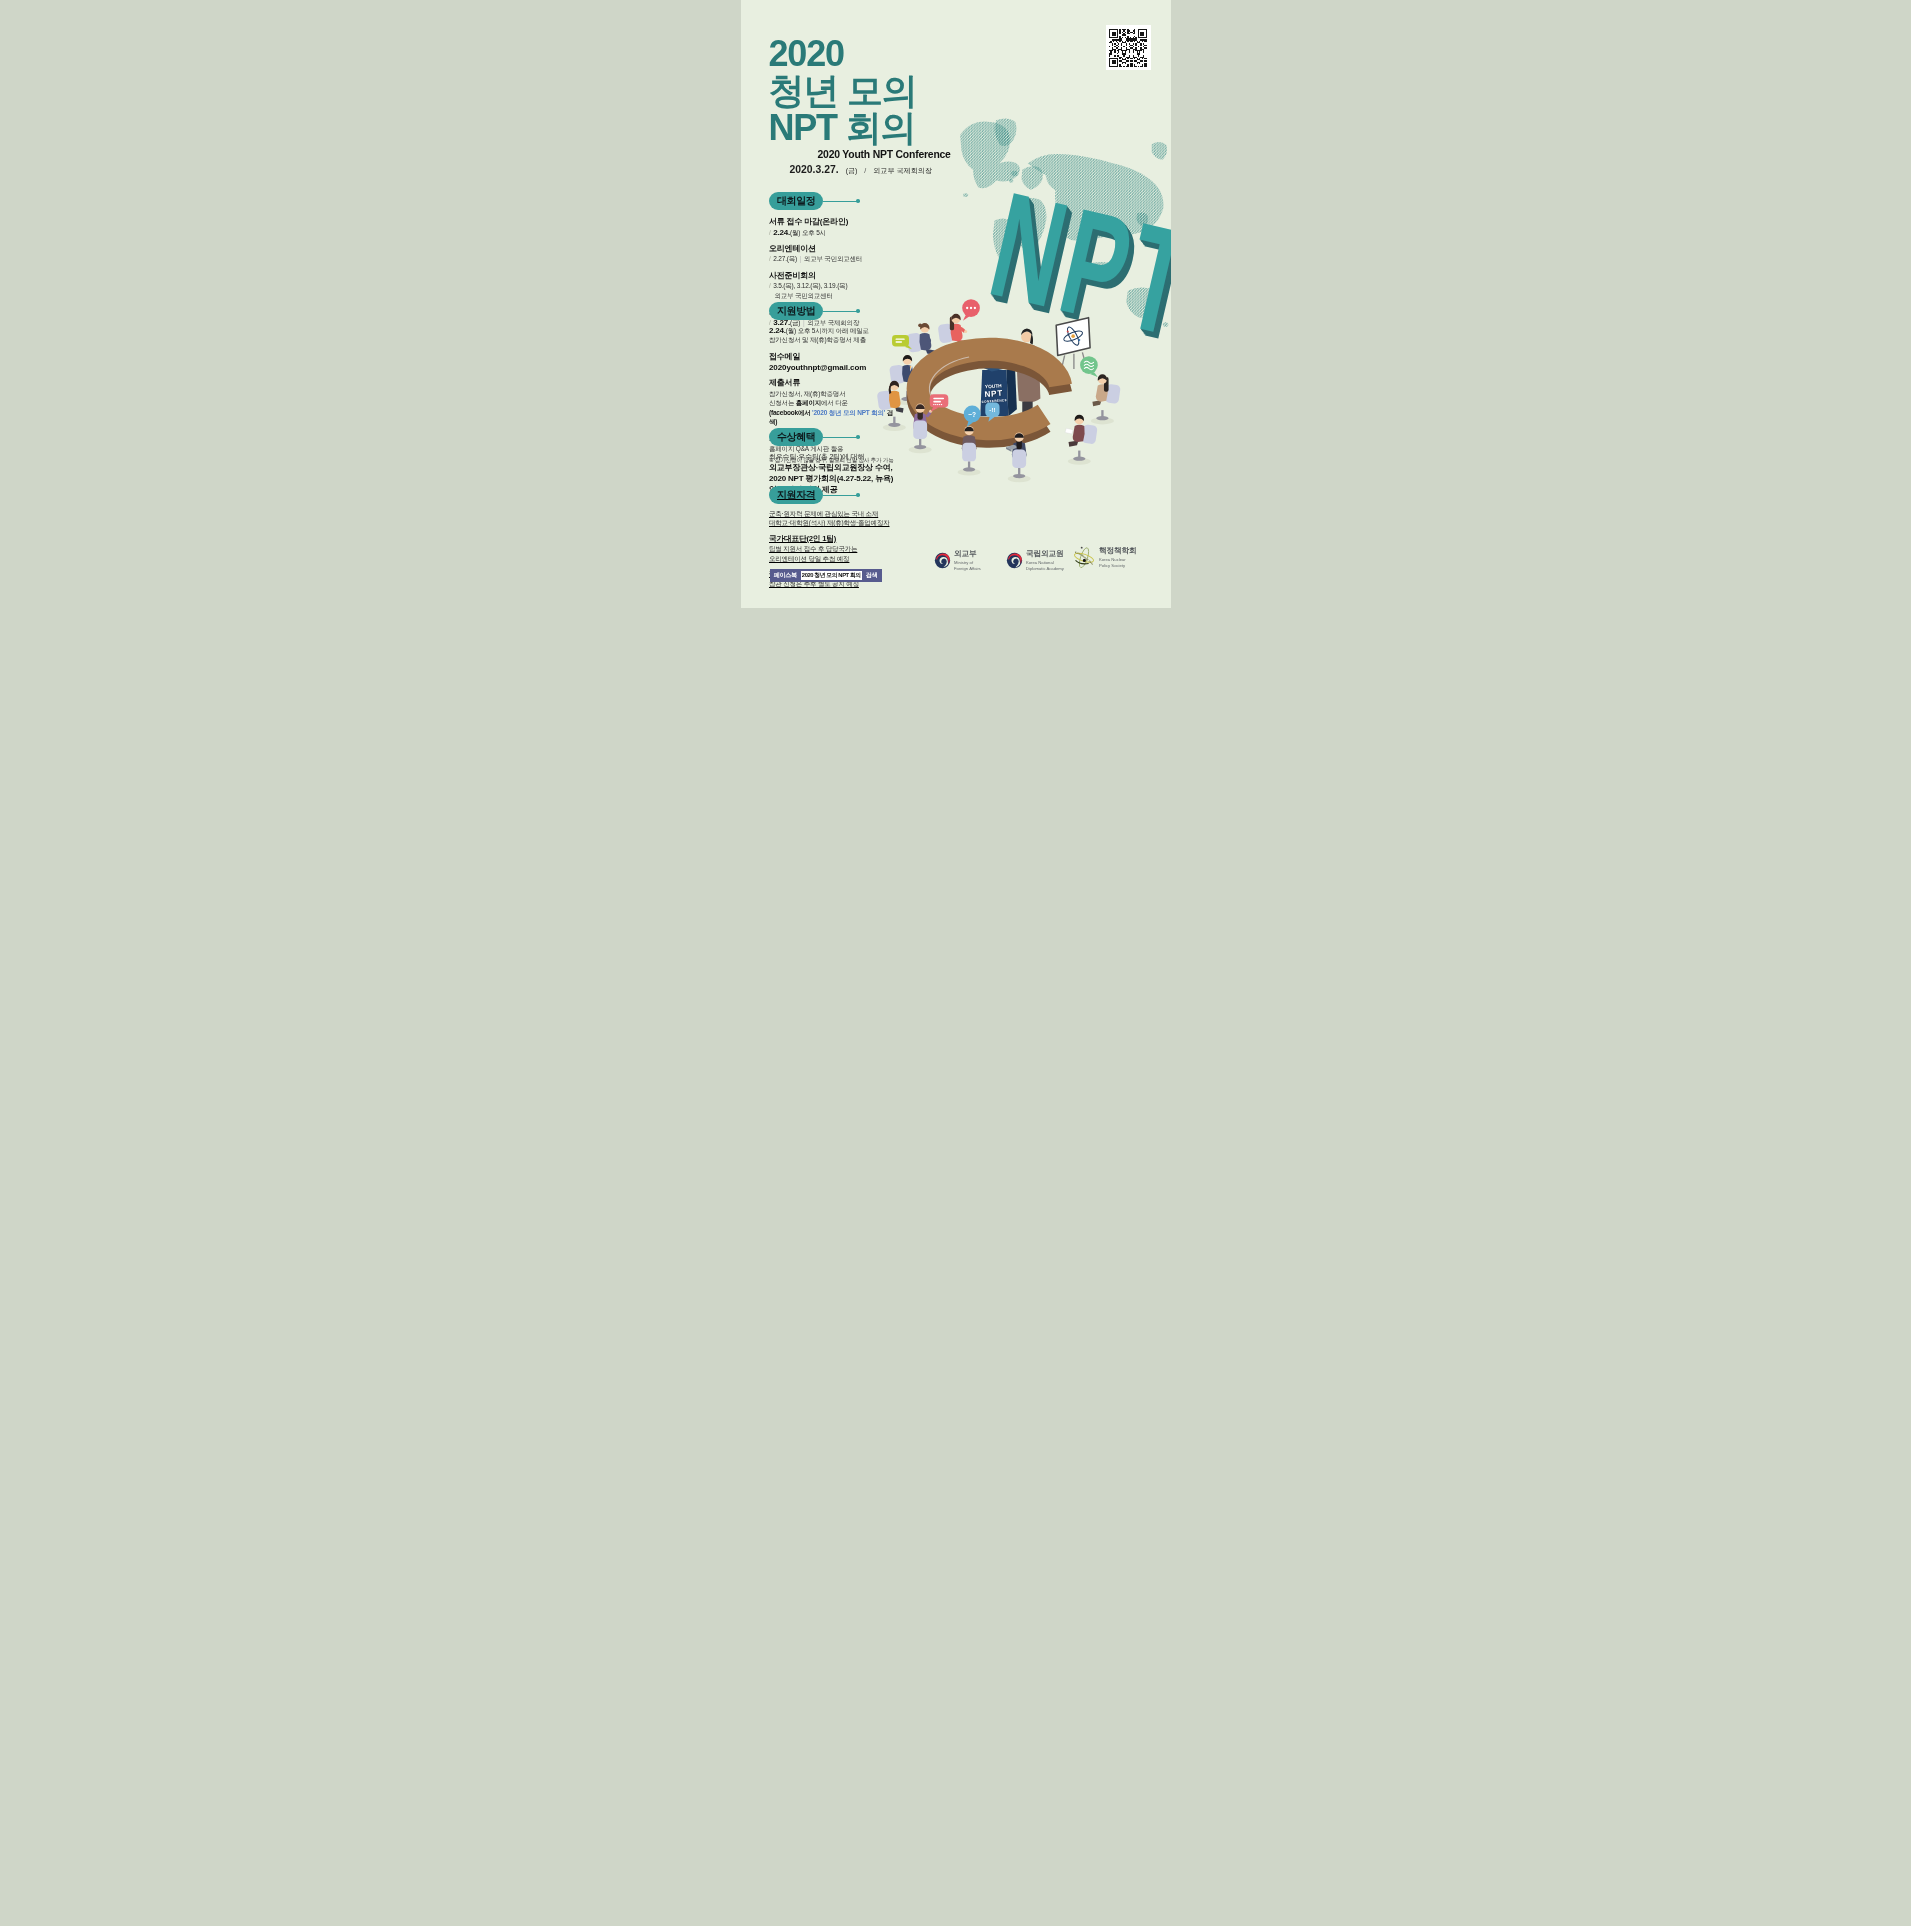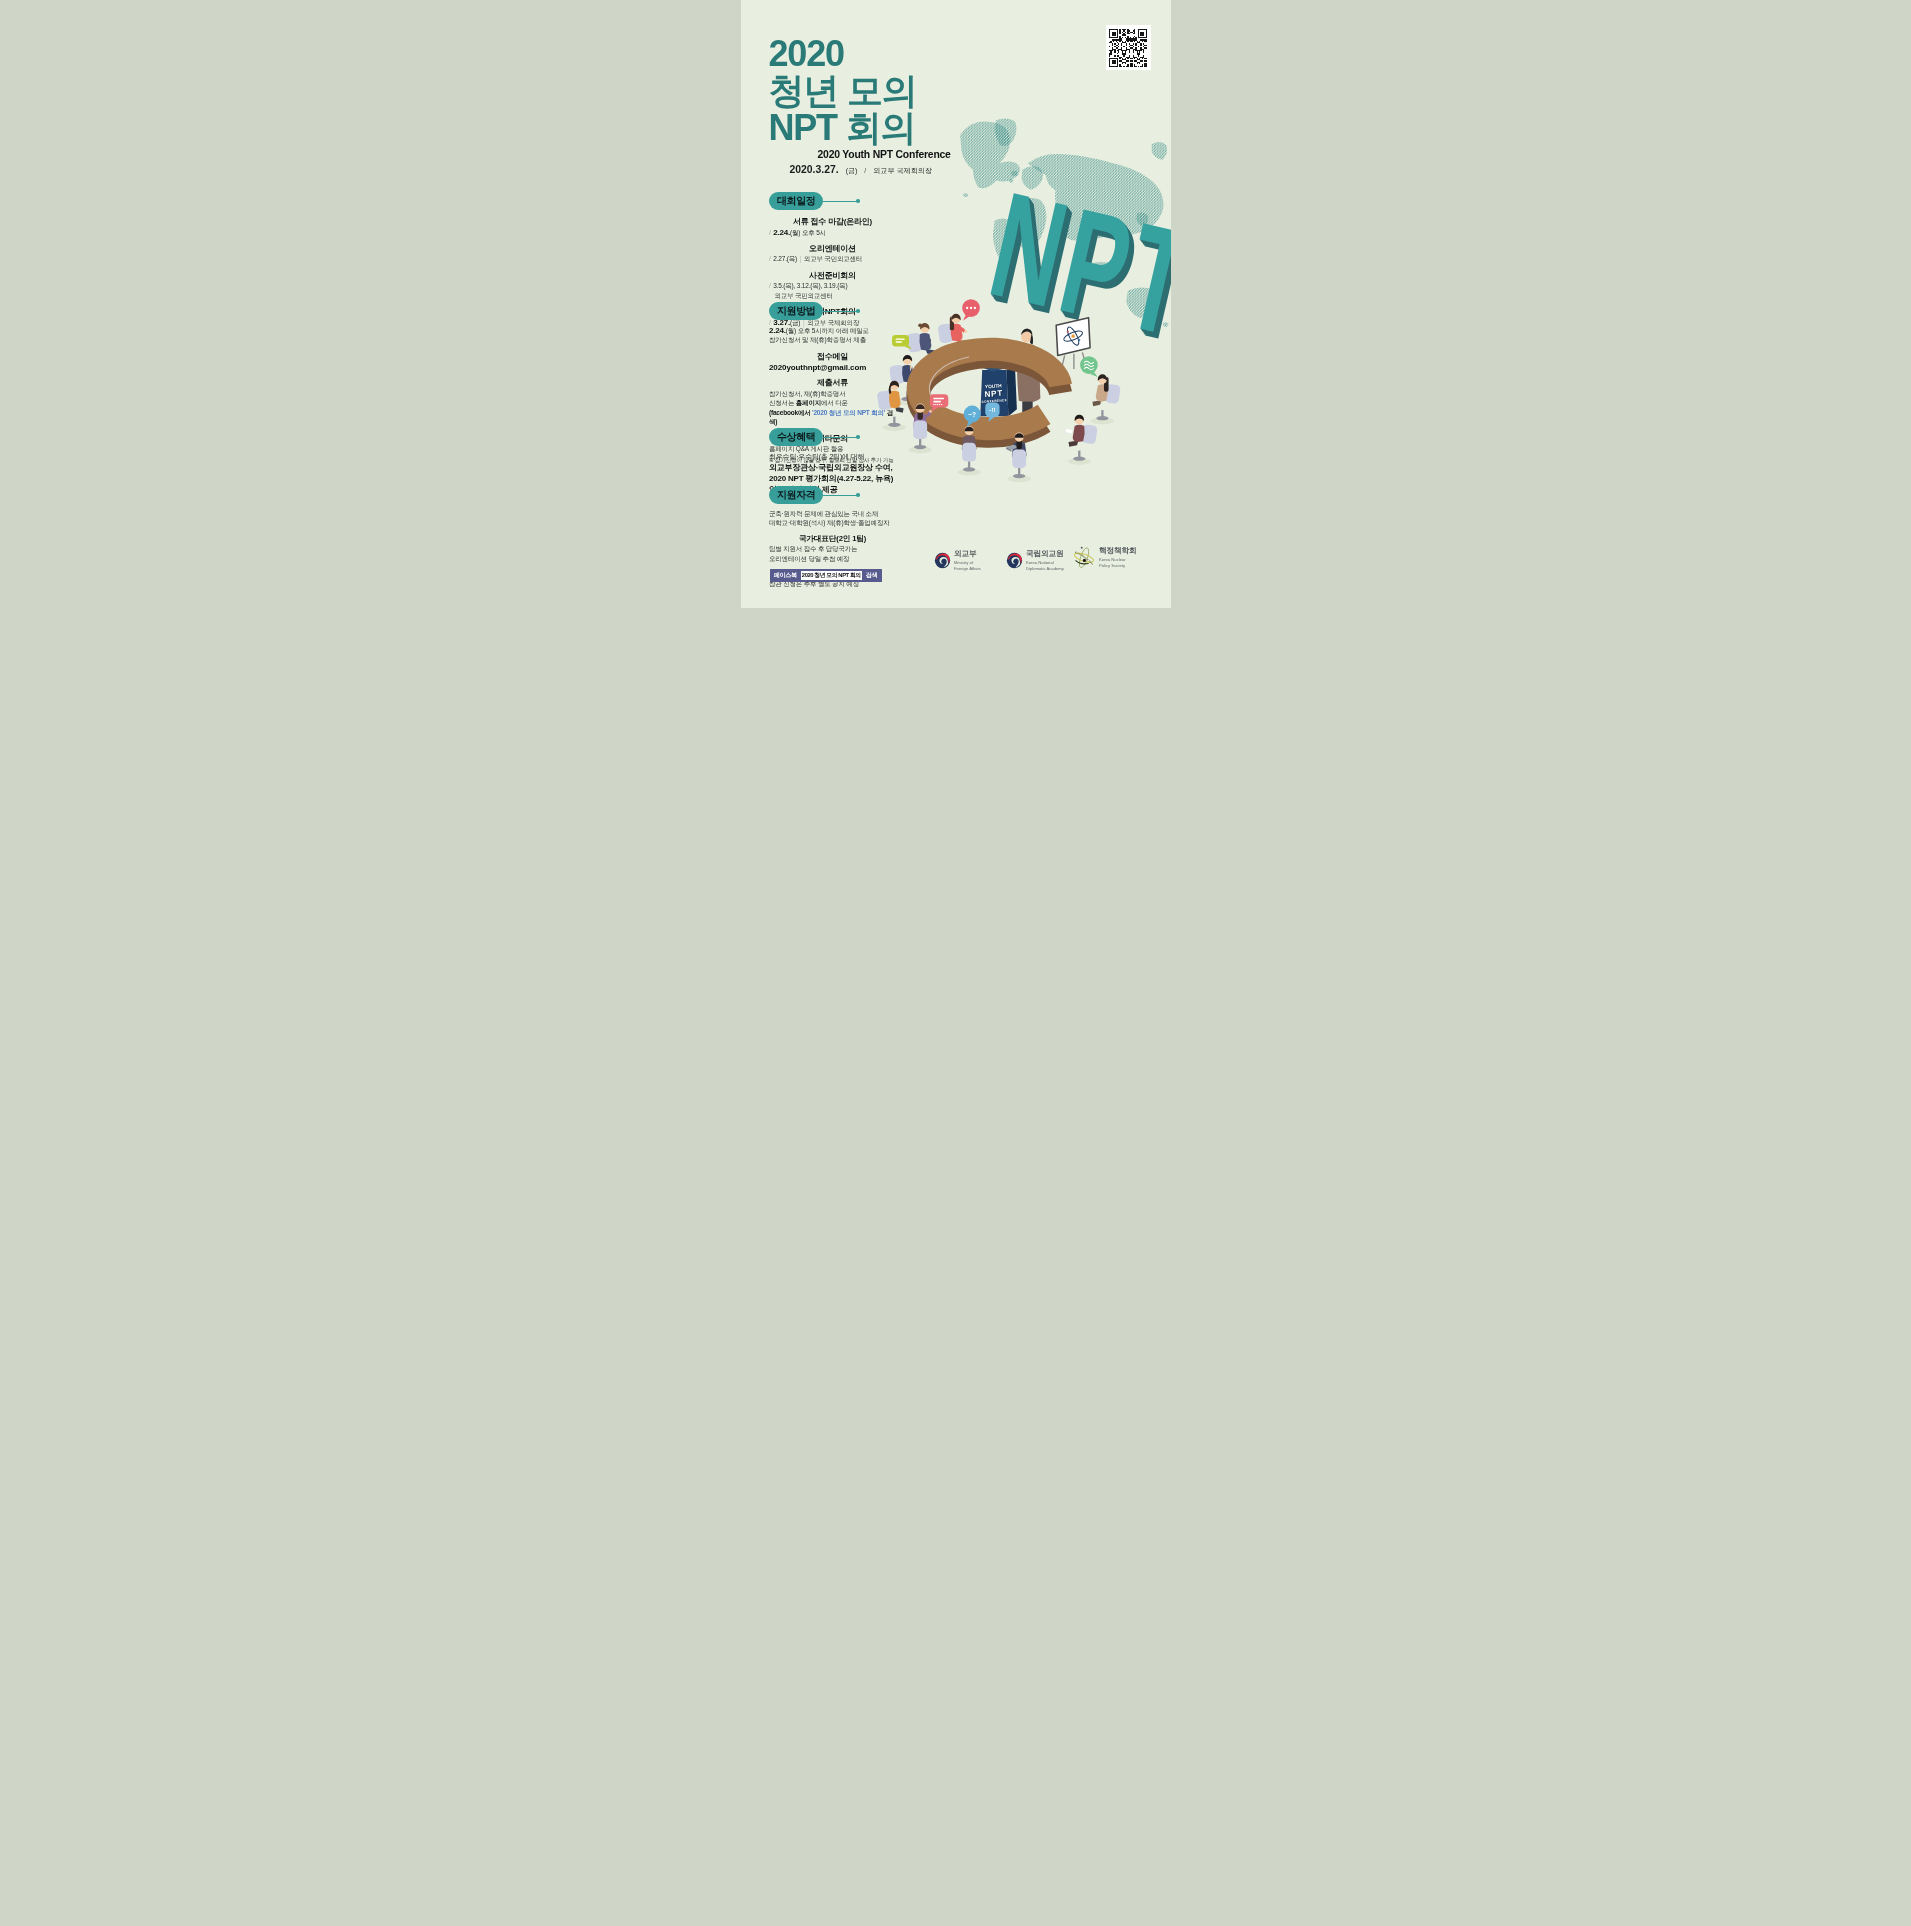--- a/index.html
+++ b/index.html
@@ -17,27 +17,27 @@
   .dateline .dday{font-size:7px;font-weight:400;}
   .dateline .dsep{font-size:7px;color:#4a4a4a;}
   .dateline .dvenue{font-size:7.1px;font-weight:500;}
 
   
   .qr-box{position:absolute;left:365px;top:25px;width:45px;height:45px;background:#ffffff;padding:3.5px;box-sizing:border-box;}
   .qr-box svg{width:100%;height:100%;display:block;}
 
   
   .section{position:absolute;left:28.5px;width:127px;}
-  .s1{top:192px;} .s2{top:302px;} .s3{top:428px;} .s4{top:486px;}
+  .s1{top:192px;} .s2{top:302px;} .s3{top:428px;} .s4{top:486px;text-decoration:underline;}
   .pill-row{display:flex;align-items:center;}
   .pill{background:#379e9a;color:#0e1b1e;font-size:10px;font-weight:800;letter-spacing:-0.4px;
         padding:1.5px 8px 2.7px;border-radius:11.6px;white-space:nowrap;}
   .pill-line{width:33px;height:0.8px;background:#379e9a;}
   .pill-dot{width:3.5px;height:3.5px;border-radius:50%;background:#379e9a;margin-left:-0.4px;}
-  .it-title{font-size:8px;font-weight:800;color:#131313;margin:5.4px 0 1.2px;letter-spacing:-0.2px;text-align:center;}
+  .it-title{font-size:8px;font-weight:800;color:#131313;margin:5.4px 0 1.2px;letter-spacing:-0.2px;}
   .it-line{font-size:6.5px;color:#2e2e2e;margin:0.8px 0;letter-spacing:-0.2px;}
   .it-line.indent{margin-left:5.4px;}
   .slash{color:#a9ac9e;font-weight:400;margin-right:2.7px;}
   .dnum{font-size:8px;font-weight:800;color:#101010;}
   .sep{color:#b9b9b9;margin:0 2.7px;font-weight:300;}
   .email{font-size:8px;font-weight:800;color:#0f0f0f;margin-top:0.8px;letter-spacing:-0.1px;}
   .bold{font-weight:800;color:#141414;}
   .blue{color:#4b79c4;font-weight:800;}
   .note{font-size:5.6px;color:#3c3c3c;margin-top:3.5px;letter-spacing:-0.2px;}
   .aw-line{font-size:7px;color:#242424;margin-top:5.4px;letter-spacing:-0.2px;}

